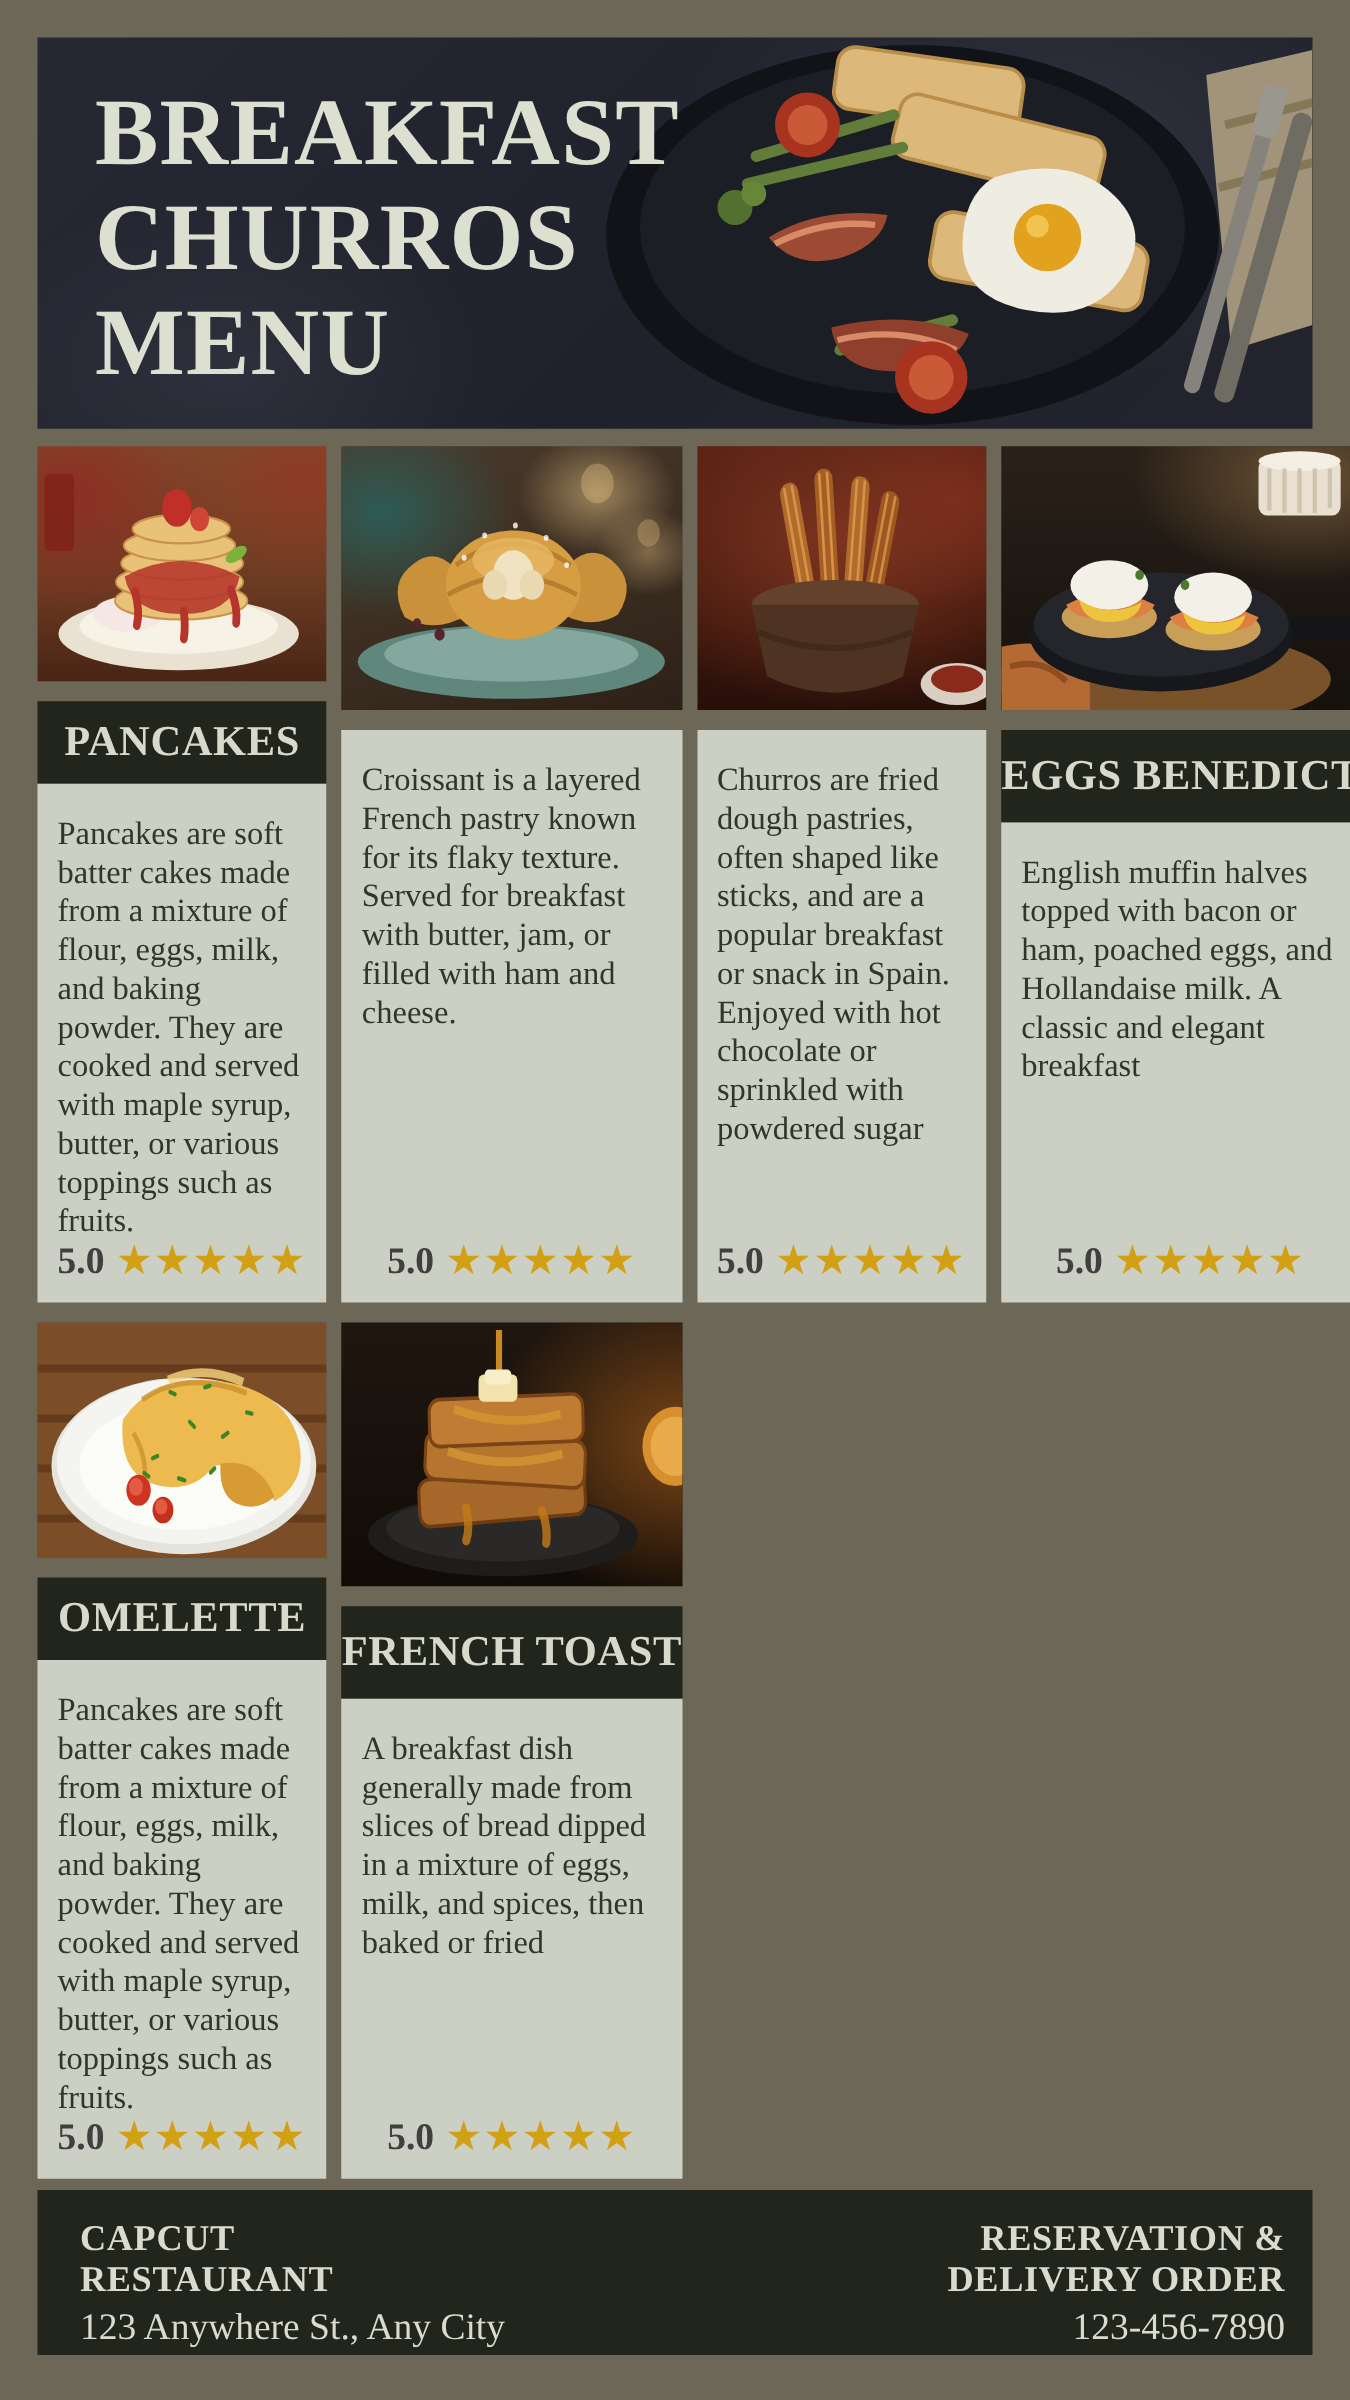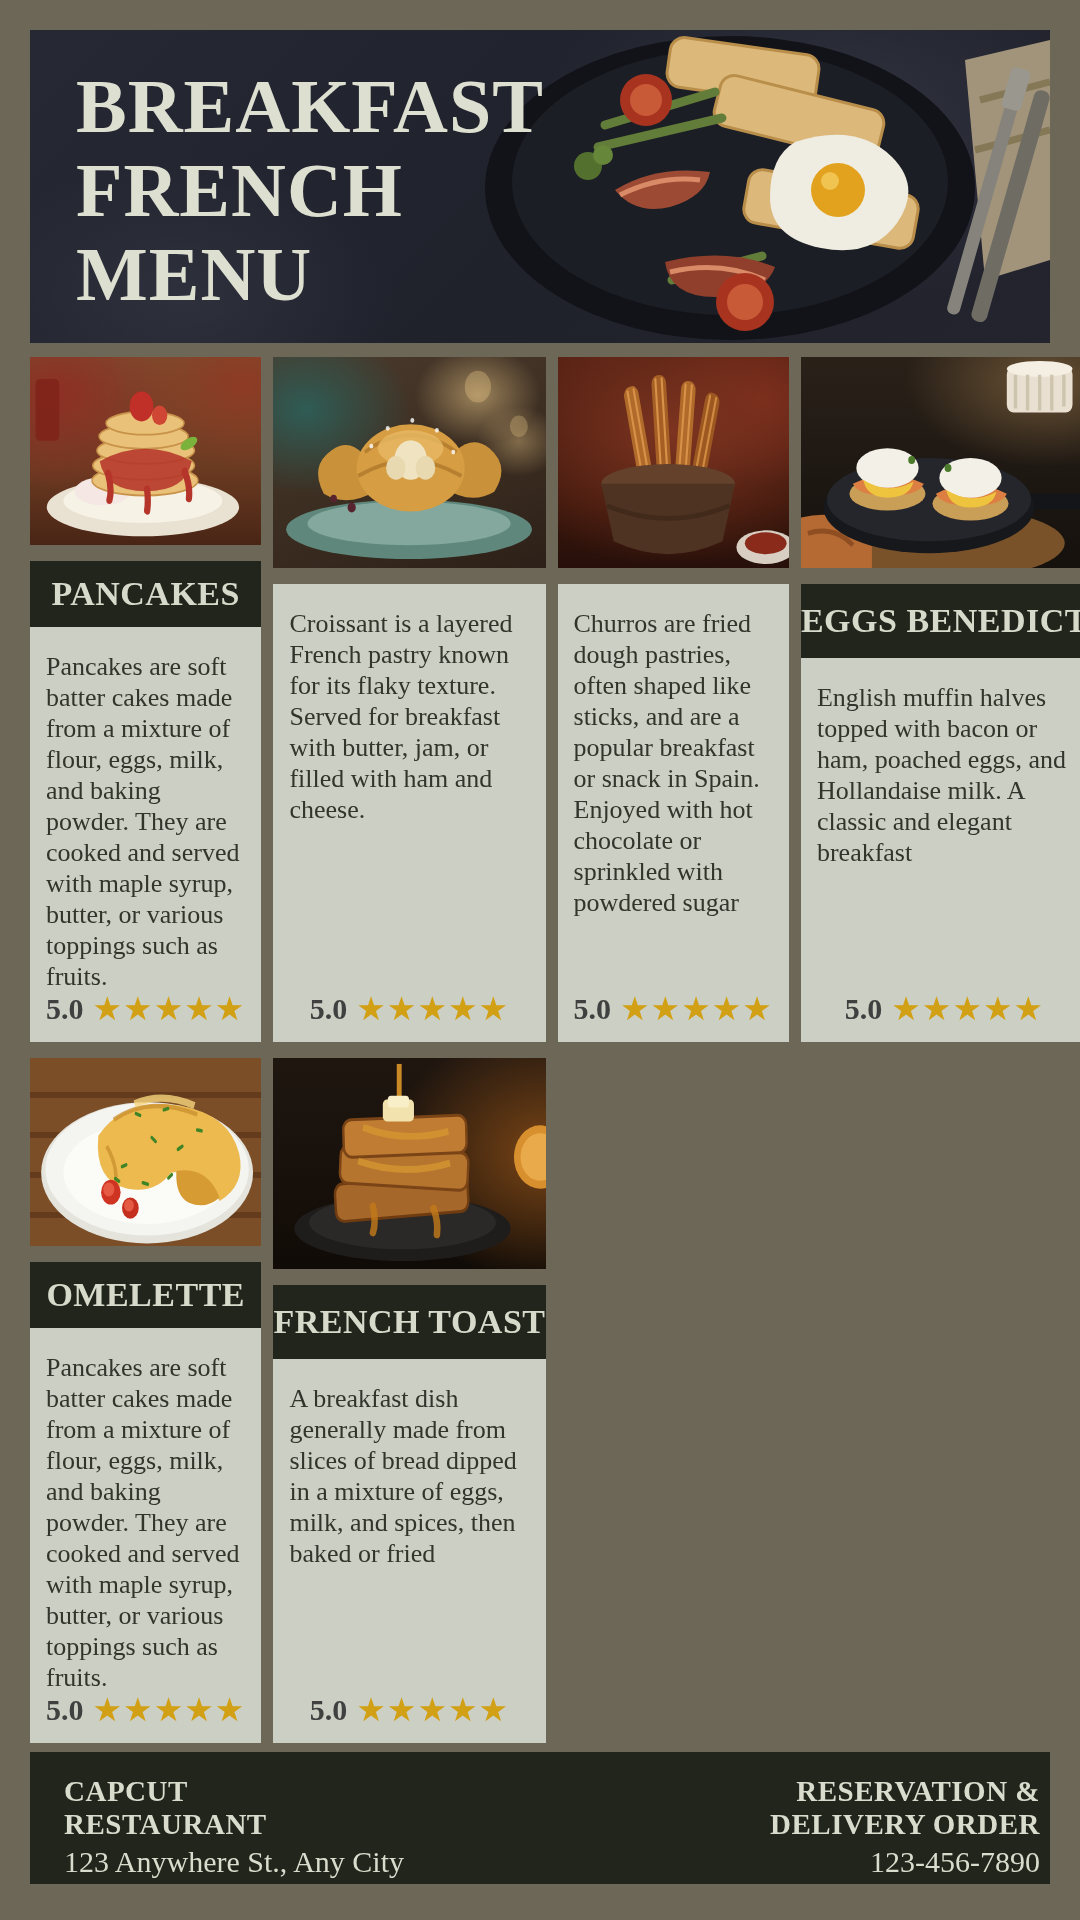--- a/index.html
+++ b/index.html
@@ -64,35 +64,35 @@
   .ph-benedict  { background:radial-gradient(200px 120px at 85% 12%, #6a5234, rgba(0,0,0,0) 70%),
                   linear-gradient(180deg, #2a2119 0%, #1d1712 60%, #15110d 100%); }
   .ph-omelette  { background:repeating-linear-gradient(180deg, #7b4e28 0 34px, #643b1d 34px 40px),
                   linear-gradient(180deg, rgba(0,0,0,.15), rgba(0,0,0,.35)); }
   .ph-toast     { background:radial-gradient(220px 180px at 100% 45%, #7a4516, rgba(0,0,0,0) 72%),
                   linear-gradient(180deg, #1f1610 0%, #160f09 70%, #100b07 100%); }
 
   
   .footer {
     height:132px; margin-top:9px; background:#21251b; color:#d9dccd;
-    display:flex; justify-content:space-between; padding:23px 10px 0 34px;
+    display:flex; justify-content:space-between; padding:23px 22px 0 34px;
   }
   .f-title { font-size:29px; line-height:33px; font-weight:bold; letter-spacing:.5px; }
   .f-sub   { font-size:30px; line-height:34px; margin-top:4px; font-weight:normal; }
   .f-right { text-align:right; }
 </style>
 </head>
 <body>
 
 <div class="canvas">
 
   <div class="header">
     <div class="header-title">
       <div>BREAKFAST</div>
-      <div>FRENCH</div>
+      <div>CHURROS</div>
       <div>MENU</div>
     </div>
     <div class="header-photo">
       <svg viewBox="0 0 640 313" preserveAspectRatio="none">
         <path d="M555,30 L640,10 L640,230 L575,250 Z" fill="#a2947a"></path>
         <path d="M570,70 L640,52 M565,120 L640,100" stroke="#857857" stroke-width="7" fill="none"></path>
         <ellipse cx="320" cy="158" rx="245" ry="152" fill="#121318"></ellipse>
         <ellipse cx="320" cy="152" rx="218" ry="133" fill="#1c1e25"></ellipse>
         <g fill="#dcb97a" stroke="#b98e4a" stroke-width="3">
           <rect x="258" y="16" width="150" height="50" rx="14" transform="rotate(8 333 41)"></rect>

